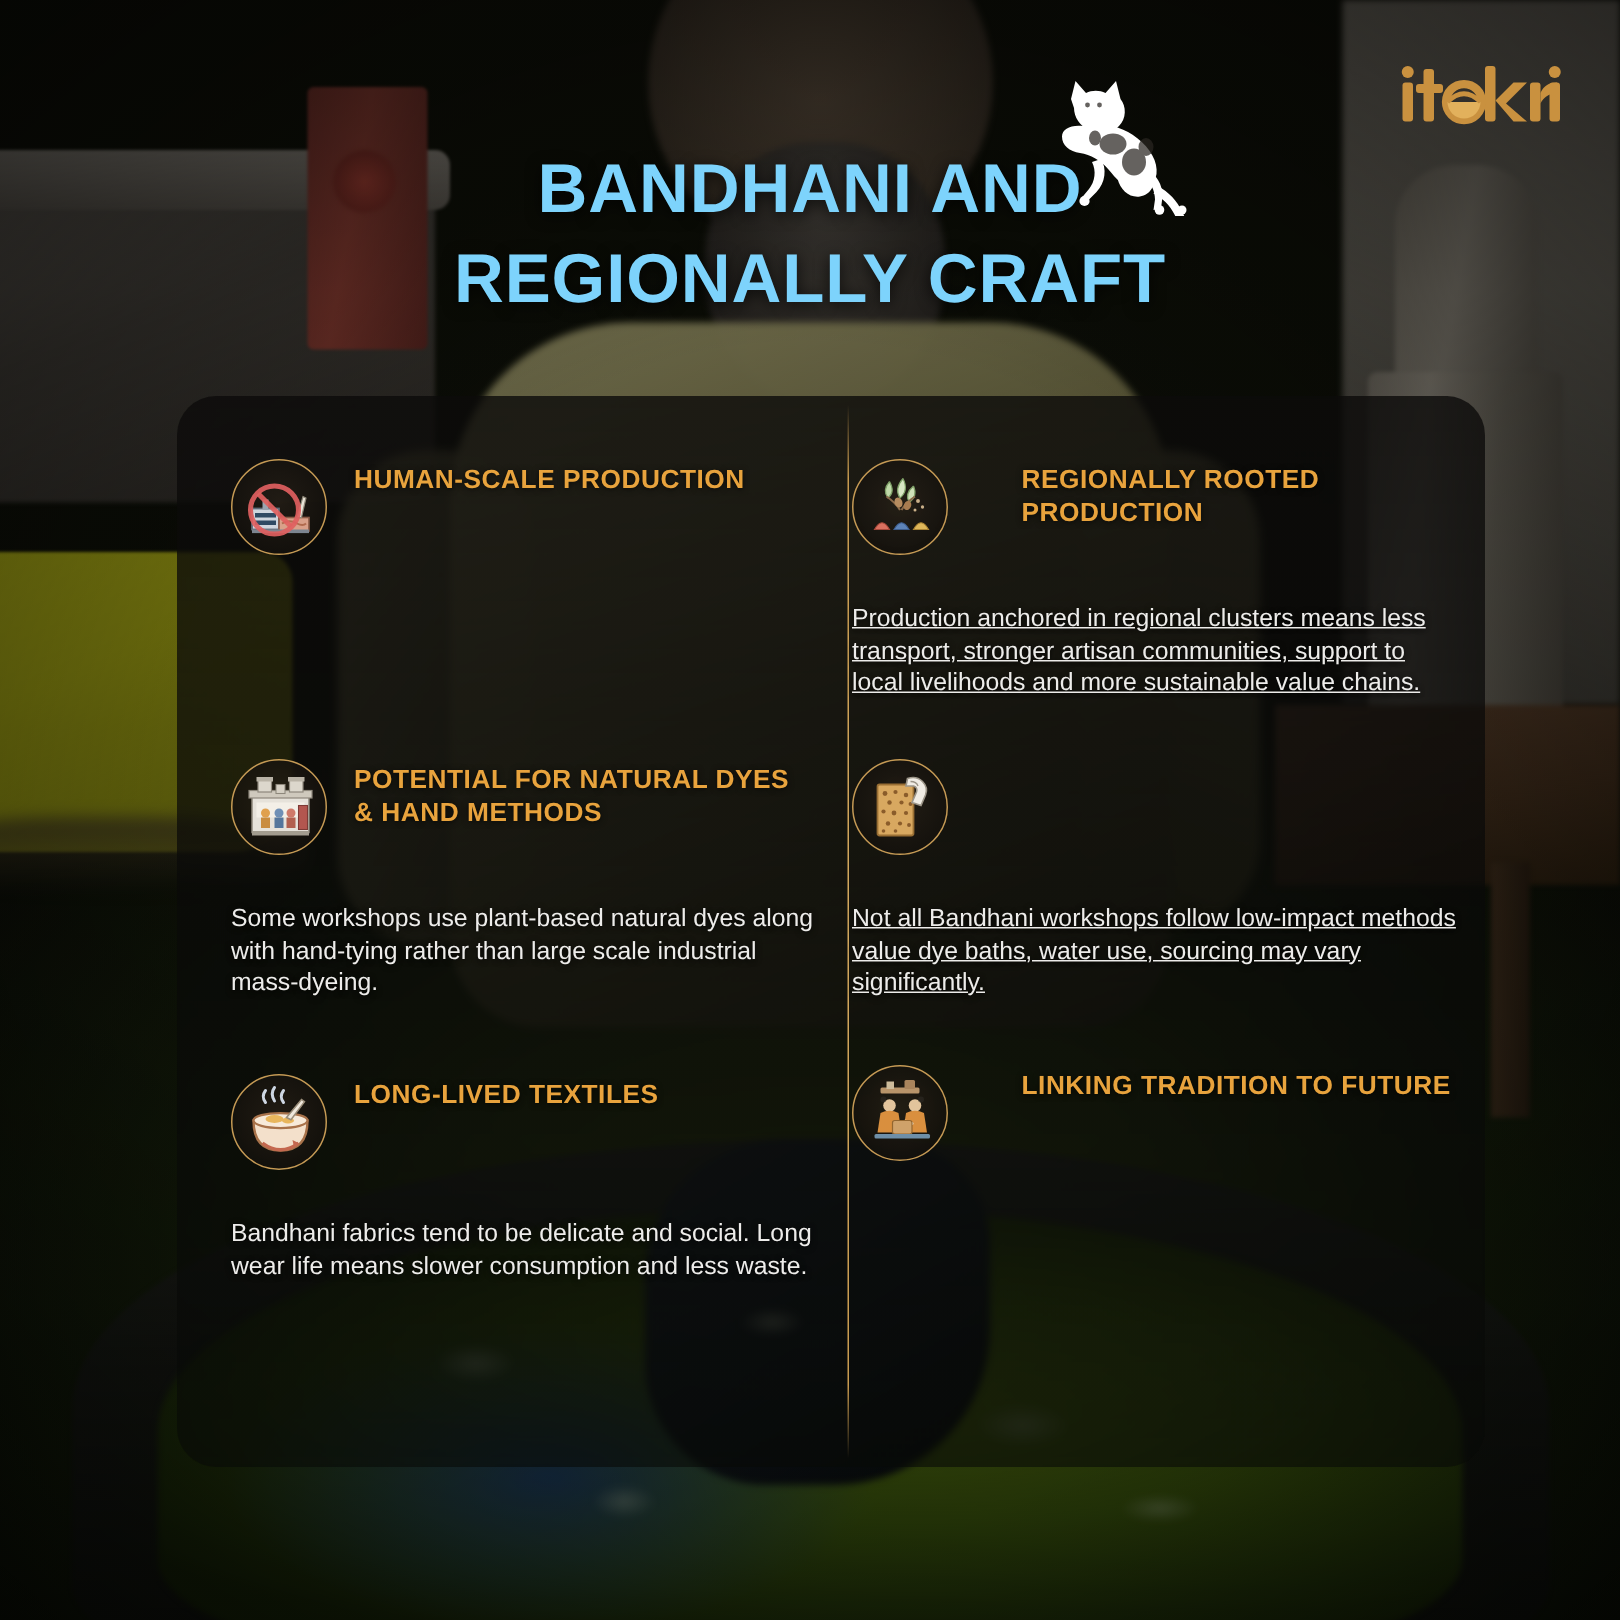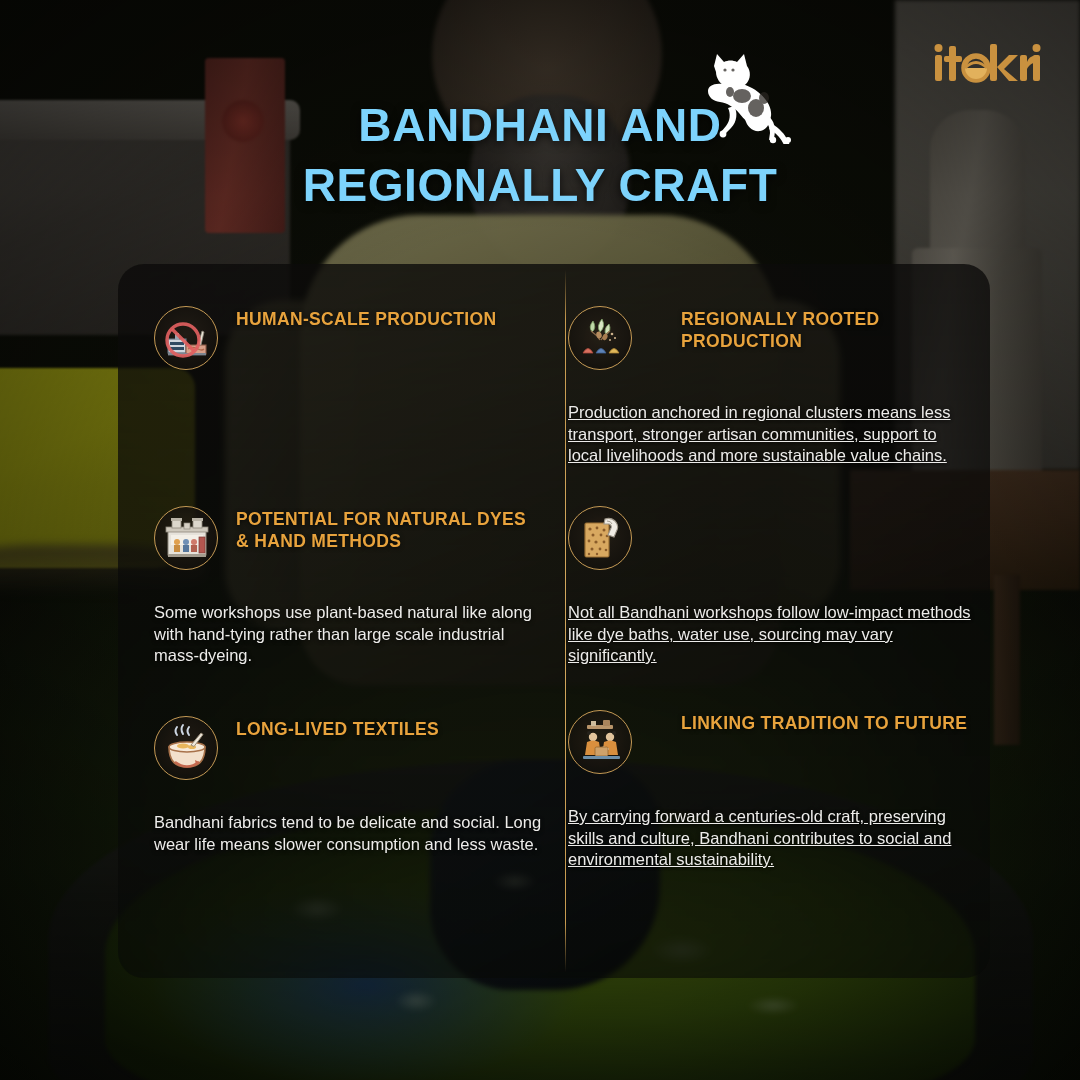--- a/index.html
+++ b/index.html
@@ -360,21 +360,21 @@
               <circle cx="31" cy="35" r="3" fill="#6f8fb5"></circle>
               <rect x="28" y="38" width="6" height="7" fill="#55769c"></rect>
               <circle cx="39" cy="35" r="3" fill="#cf7a6a"></circle>
               <rect x="36" y="38" width="6" height="7" fill="#b2604f"></rect>
               <rect x="13" y="47" width="38" height="3" fill="#a39c8f"></rect>
             </g>
           </svg>
         </div>
         <div class="item-title">POTENTIAL FOR NATURAL DYES &amp; HAND METHODS</div>
       </div>
-      <div class="item-body">Some workshops use plant-based natural like along with hand-tying rather than large scale industrial mass-dyeing.</div>
+      <div class="item-body">Some workshops use plant-based natural dyes along with hand-tying rather than large scale industrial mass-dyeing.</div>
     </div>
 
     <div class="item item-r3">
       <div class="item-head">
         <div class="icon-badge">
           <svg viewBox="0 0 64 64" xmlns="http://www.w3.org/2000/svg">
             <g fill="none" stroke="#cdd6e2" stroke-width="2" stroke-linecap="round">
               <path d="M22 18 q-3 -4 0 -8"></path>
               <path d="M28 17 q-3 -5 0 -9"></path>
               <path d="M34 18 q-3 -4 0 -8"></path>
@@ -442,21 +442,21 @@
                 <circle cx="31" cy="42" r="1.4"></circle>
                 <circle cx="37" cy="43" r="1.3"></circle>
               <circle cx="20" cy="47" r="1.2"></circle>
                 <circle cx="28" cy="47" r="1.2"></circle>
             </g>
             <path d="M36 12 q6 -2 10 2 q4 4 2 9 l-3 7 -6 -2 3 -7 q1 -3 -2 -4 l-5 0 z" fill="#f0ece4" stroke="#9c9588" stroke-width="1.1"></path>
             <path d="M38 14 q4 0 5 3" fill="none" stroke="#9c9588" stroke-width=".9"></path>
           </svg>
         </div>
       </div>
-      <div class="item-body">Not all Bandhani workshops follow low-impact methods like dye baths, water use, sourcing may vary significantly.</div>
+      <div class="item-body">Not all Bandhani workshops follow low-impact methods value dye baths, water use, sourcing may vary significantly.</div>
     </div>
 
     <div class="item item-r3">
       <div class="item-head">
         <div class="icon-badge">
           <svg viewBox="0 0 64 64" xmlns="http://www.w3.org/2000/svg">
             <rect x="18" y="14" width="26" height="4" rx="1" fill="#b8946a"></rect>
             <rect x="22" y="10" width="5" height="5" fill="#cdbb9b"></rect>
             <rect x="34" y="9" width="7" height="6" rx="1" fill="#a9845c"></rect>
             <circle cx="24" cy="26" r="4.2" fill="#e2c49c"></circle>
@@ -465,17 +465,16 @@
             <path d="M35 31 q6 -3 12 0 l2 13 -16 0 z" fill="#d98f3e"></path>
             <path d="M30 38 q5 -3 9 0" fill="none" stroke="#f0e2c8" stroke-width="2" stroke-linecap="round"></path>
             <rect x="26" y="36" width="13" height="9" rx="1.5" fill="#cfa26a" stroke="#93662f" stroke-width=".8"></rect>
             <rect x="14" y="45" width="37" height="3" rx="1" fill="#6e8fa8"></rect>
             <circle cx="20" cy="22" r="2" fill="#2f2a24" opacity=".6"></circle>
             <circle cx="45" cy="22" r="2" fill="#2f2a24" opacity=".6"></circle>
           </svg>
         </div>
         <div class="item-title">LINKING TRADITION TO FUTURE</div>
       </div>
-      <div class="item-body">By carrying forward a centuries-old craft, preserving skills and culture, Bandhani contributes to social and environmental sustainability.</div>
     </div>
 
   </div>
 </div>
 
 </body></html>

